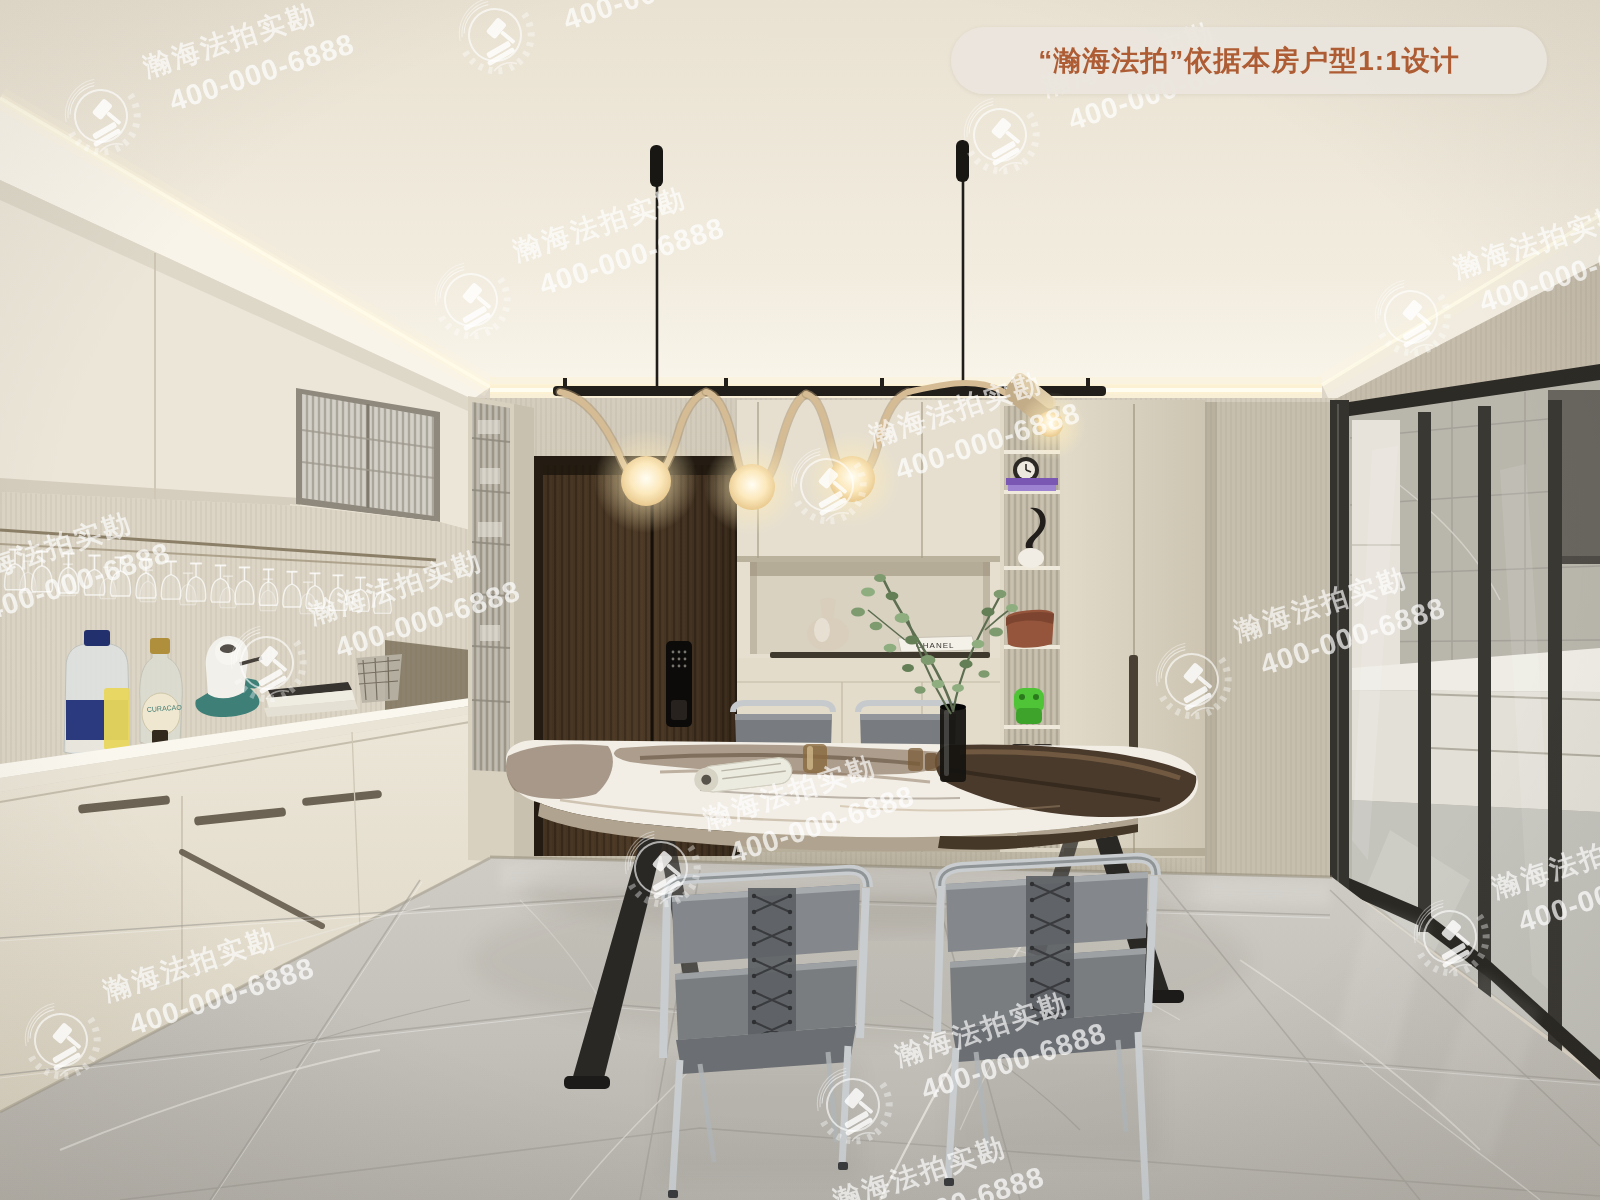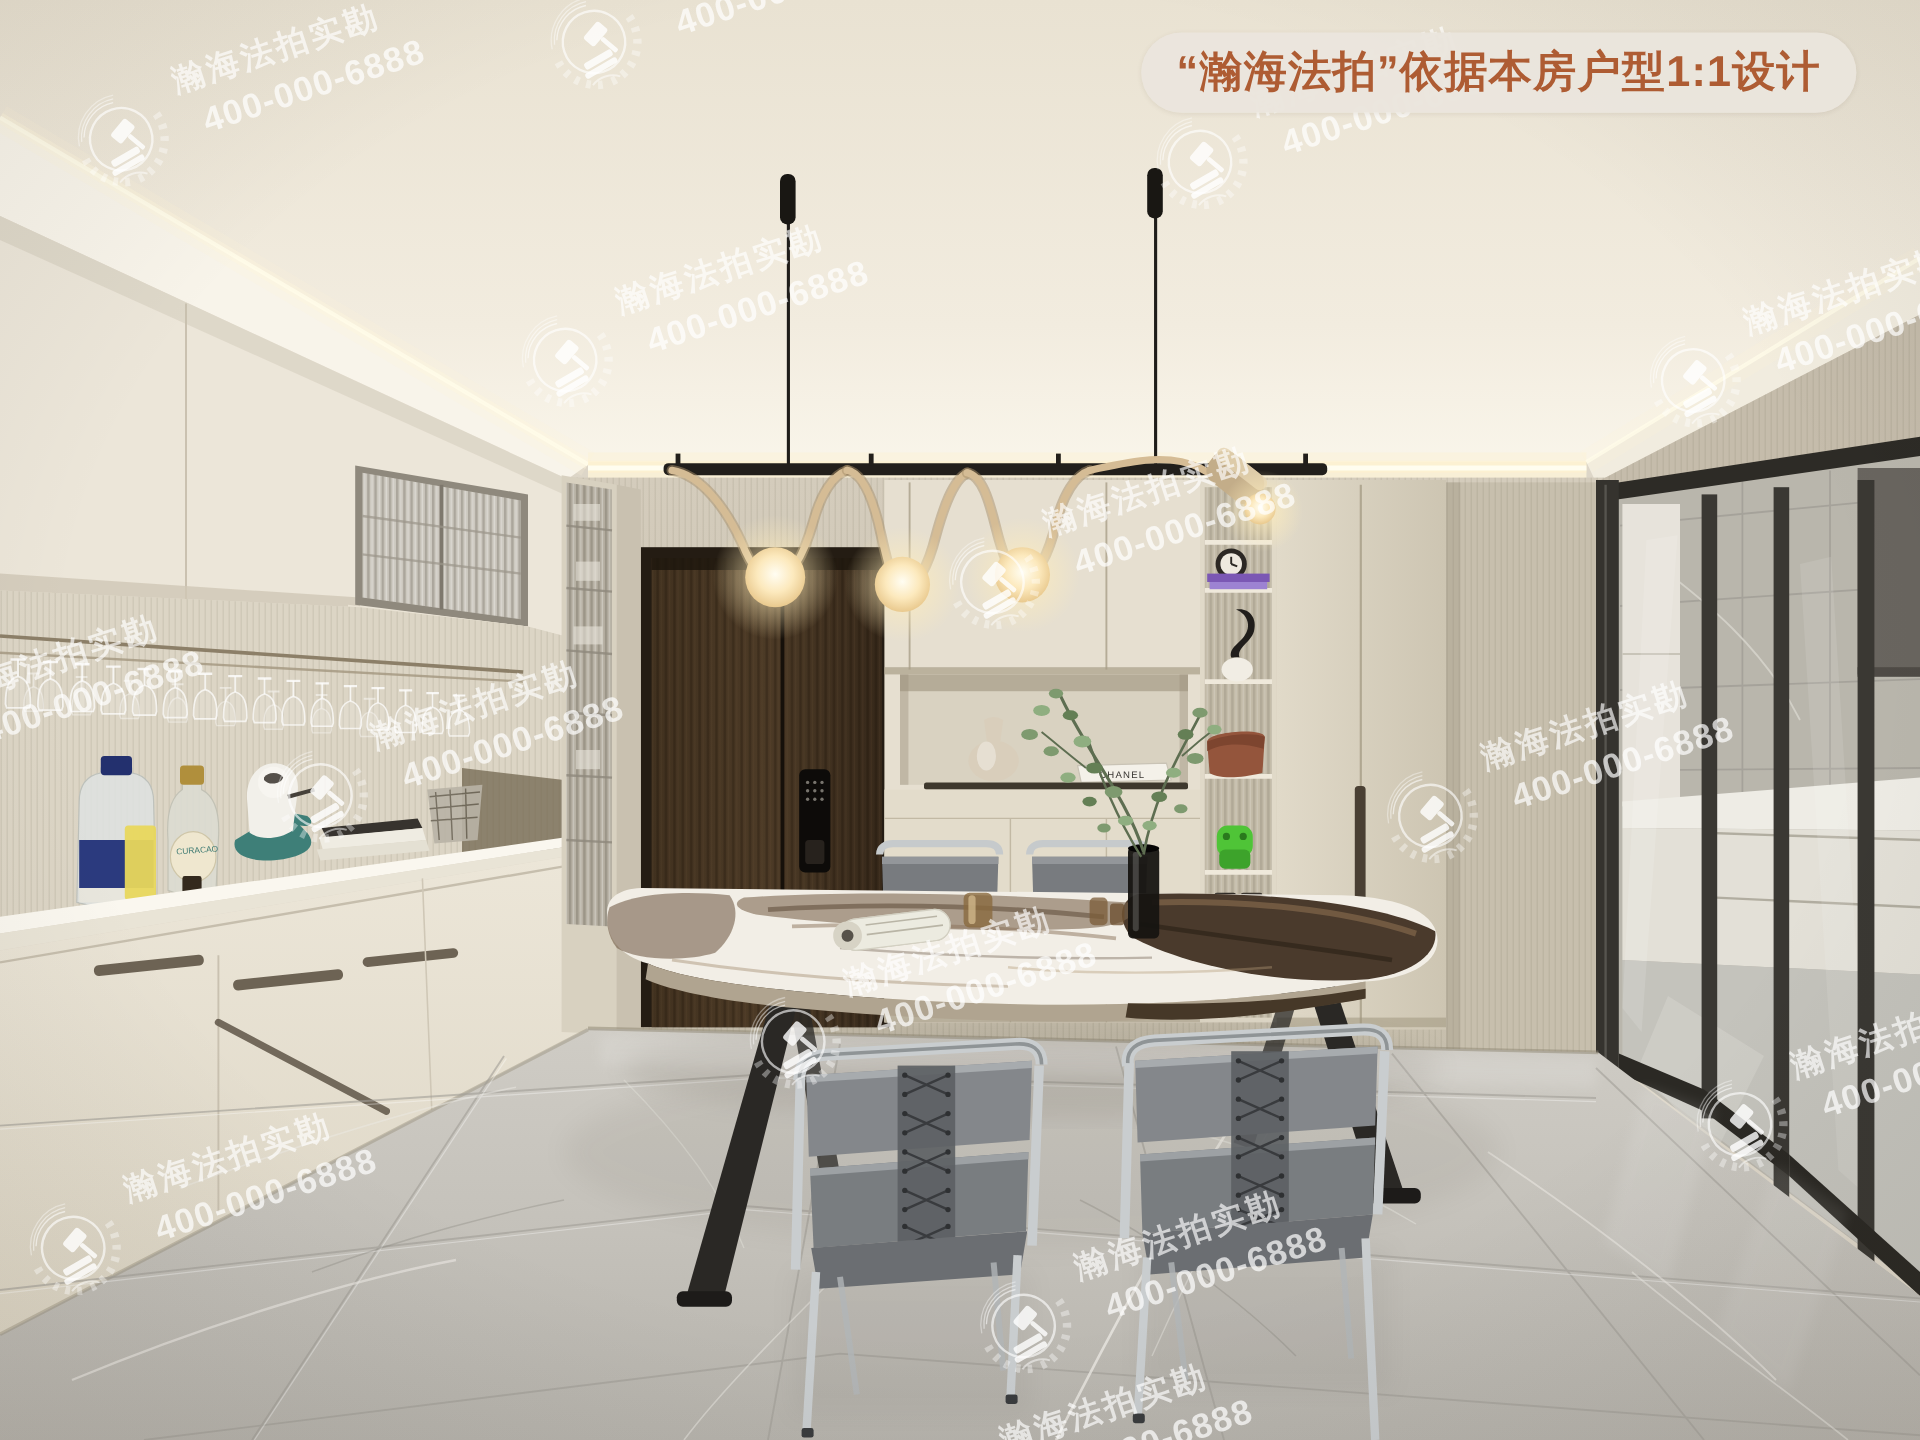--- a/index.html
+++ b/index.html
@@ -11,21 +11,21 @@
   .wm{position:absolute;width:360px;height:140px;transform:rotate(-18deg);transform-origin:42px 70px;}
   .wm .logo{position:absolute;left:0;top:28px;width:84px;height:84px;}
   .wm .t1{position:absolute;left:98px;top:20px;font-size:27px;font-weight:700;letter-spacing:3px;
           white-space:nowrap;color:rgba(255,255,255,0.66);}
   .wm .t2{position:absolute;left:112px;top:62px;font-size:29px;font-weight:800;letter-spacing:1px;
           white-space:nowrap;color:rgba(255,255,255,0.70);}
   
   #banner{position:absolute;left:951px;top:27px;width:596px;height:67px;z-index:10;
           background:rgba(234,229,221,0.96);border-radius:34px;display:flex;align-items:center;
           justify-content:center;box-shadow:0 1px 4px rgba(90,70,50,0.10);}
-  #banner span{font-size:36px;font-weight:600;color:#ae5c33;letter-spacing:1px;white-space:nowrap;}
+  #banner span{font-size:28px;font-weight:600;color:#ae5c33;letter-spacing:1px;white-space:nowrap;}
 </style>
 </head>
 <body>
 
 <div id="stage">
 
 <svg id="scene" width="1600" height="1200" viewBox="0 0 1600 1200">
 <defs>
   <linearGradient id="ceilG" x1="0" y1="0" x2="0" y2="1">
     <stop offset="0" stop-color="#e9e2d2"></stop>

